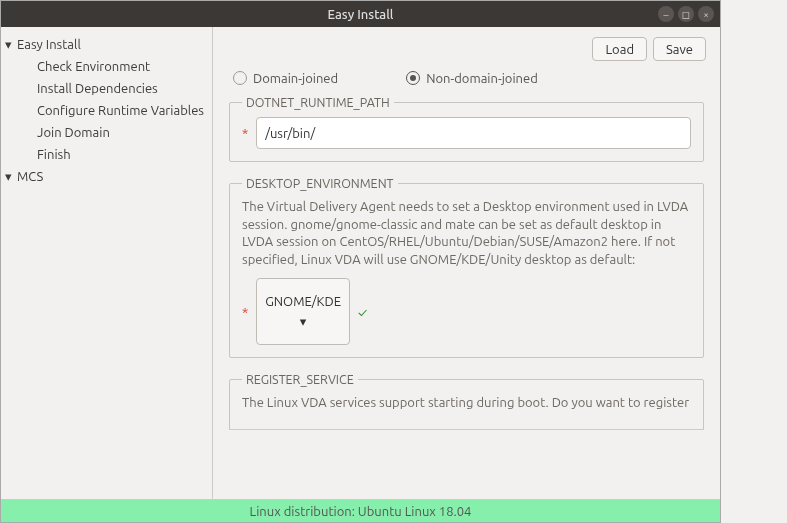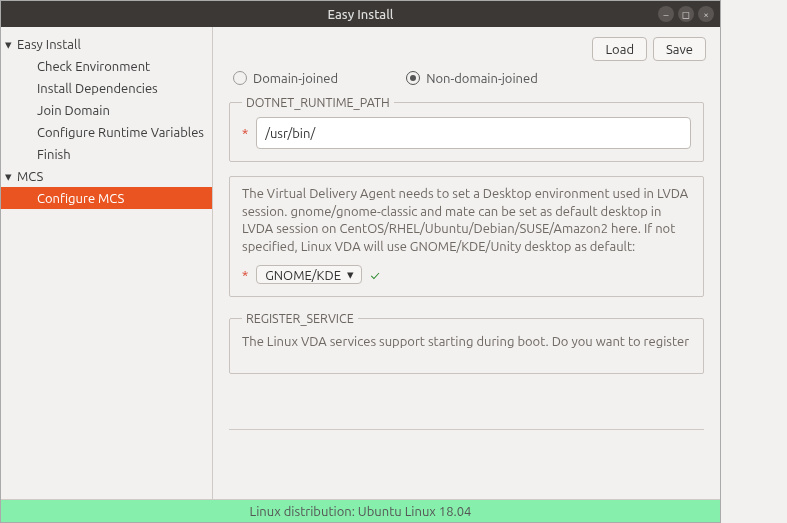--- a/index.html
+++ b/index.html
@@ -32,21 +32,21 @@
 .radio.selected .dot::after { content:""; position:absolute; inset:3px; background:#555; border-radius:50%; }
 
 .scroll { flex: 1; overflow-y: auto; padding: 0 16px 8px 16px; }
 
 fieldset { border: 1px solid #c9c4bf; border-radius: 2px; margin-bottom: 14px; padding: 8px 12px 12px; }
 legend { color: #6b655f; padding: 0 4px; font-size: 12.5px; }
 .desc { color: #6f6963; line-height: 1.35; margin-bottom: 10px; }
 .field-row { display: flex; align-items: center; gap: 8px; }
 .req { color: #d9381e; }
 .text-input { flex: 1; border: 1px solid #c0bbb5; border-radius: 4px; padding: 8px 8px; background: #fff; color: #333; }
-.dropdown { border: 1px solid #c0bbb5; border-radius: 4px; padding: 1px 8px; background: #f7f6f5; color: #333; display:flex; align-items:center; gap:6px; cursor:pointer; }
+.dropdown { border: 1px solid #c0bbb5; border-radius: 4px; padding: 15px 8px; background: #f7f6f5; color: #333; display:flex; align-items:center; gap:6px; cursor:pointer;flex-direction:column; }
 .check { color: #2e8b2e; }
 
 .bottom-pane { height: 70px; border-top: 1px solid #cfcac5; margin: 0 16px; }
 
 .statusbar { border-top: 1px solid #cfcac5; padding: 4px 0; text-align: center; color: #555; background:#86efac; }
 
 ::-webkit-scrollbar { width: 12px; }
 ::-webkit-scrollbar-thumb { background: #c9c4bf; border-radius: 6px; }
 ::-webkit-scrollbar-track { background: #efece8; }
 </style>
@@ -64,29 +64,28 @@
   </div>
 
   <div class="body">
     <div class="sidebar">
       <div class="tree-item tree-parent">
         <span class="arrow">▾</span>
         <span>Easy Install</span>
       </div>
       <div class="tree-item child">Check Environment</div>
       <div class="tree-item child">Install Dependencies</div>
+      <div class="tree-item child">Configure Runtime Variables</div>
       <div class="tree-item child">Join Domain</div>
-      <div class="tree-item child">Configure Runtime Variables</div>
       <div class="tree-item child">Finish</div>
 
       <div class="tree-item tree-parent">
         <span class="arrow">▾</span>
         <span>MCS</span>
       </div>
-      <div class="tree-item child selected">Configure MCS</div>
     </div>
 
     <div class="main">
       <div class="toolbar">
         <button class="btn">Load</button>
         <button class="btn">Save</button>
       </div>
 
       <div class="radio-row">
         <label class="radio">
@@ -102,20 +101,21 @@
       <div class="scroll">
         <fieldset>
           <legend>DOTNET_RUNTIME_PATH</legend>
           <div class="field-row">
             <span class="req">*</span>
             <input class="text-input" value="/usr/bin/" style="">
           </div>
         </fieldset>
 
         <fieldset>
+          <legend>DESKTOP_ENVIRONMENT</legend>
           <p class="desc">The Virtual Delivery Agent needs to set a Desktop environment used in LVDA session. gnome/gnome-classic and mate can be set as default desktop in LVDA session on CentOS/RHEL/Ubuntu/Debian/SUSE/Amazon2 here. If not specified, Linux VDA will use GNOME/KDE/Unity desktop as default:</p>
           <div class="field-row">
             <span class="req">*</span>
             <div class="dropdown">
               <span>GNOME/KDE</span>
               <span>▾</span>
             </div>
             <span class="check">✓</span>
           </div>
         </fieldset>

